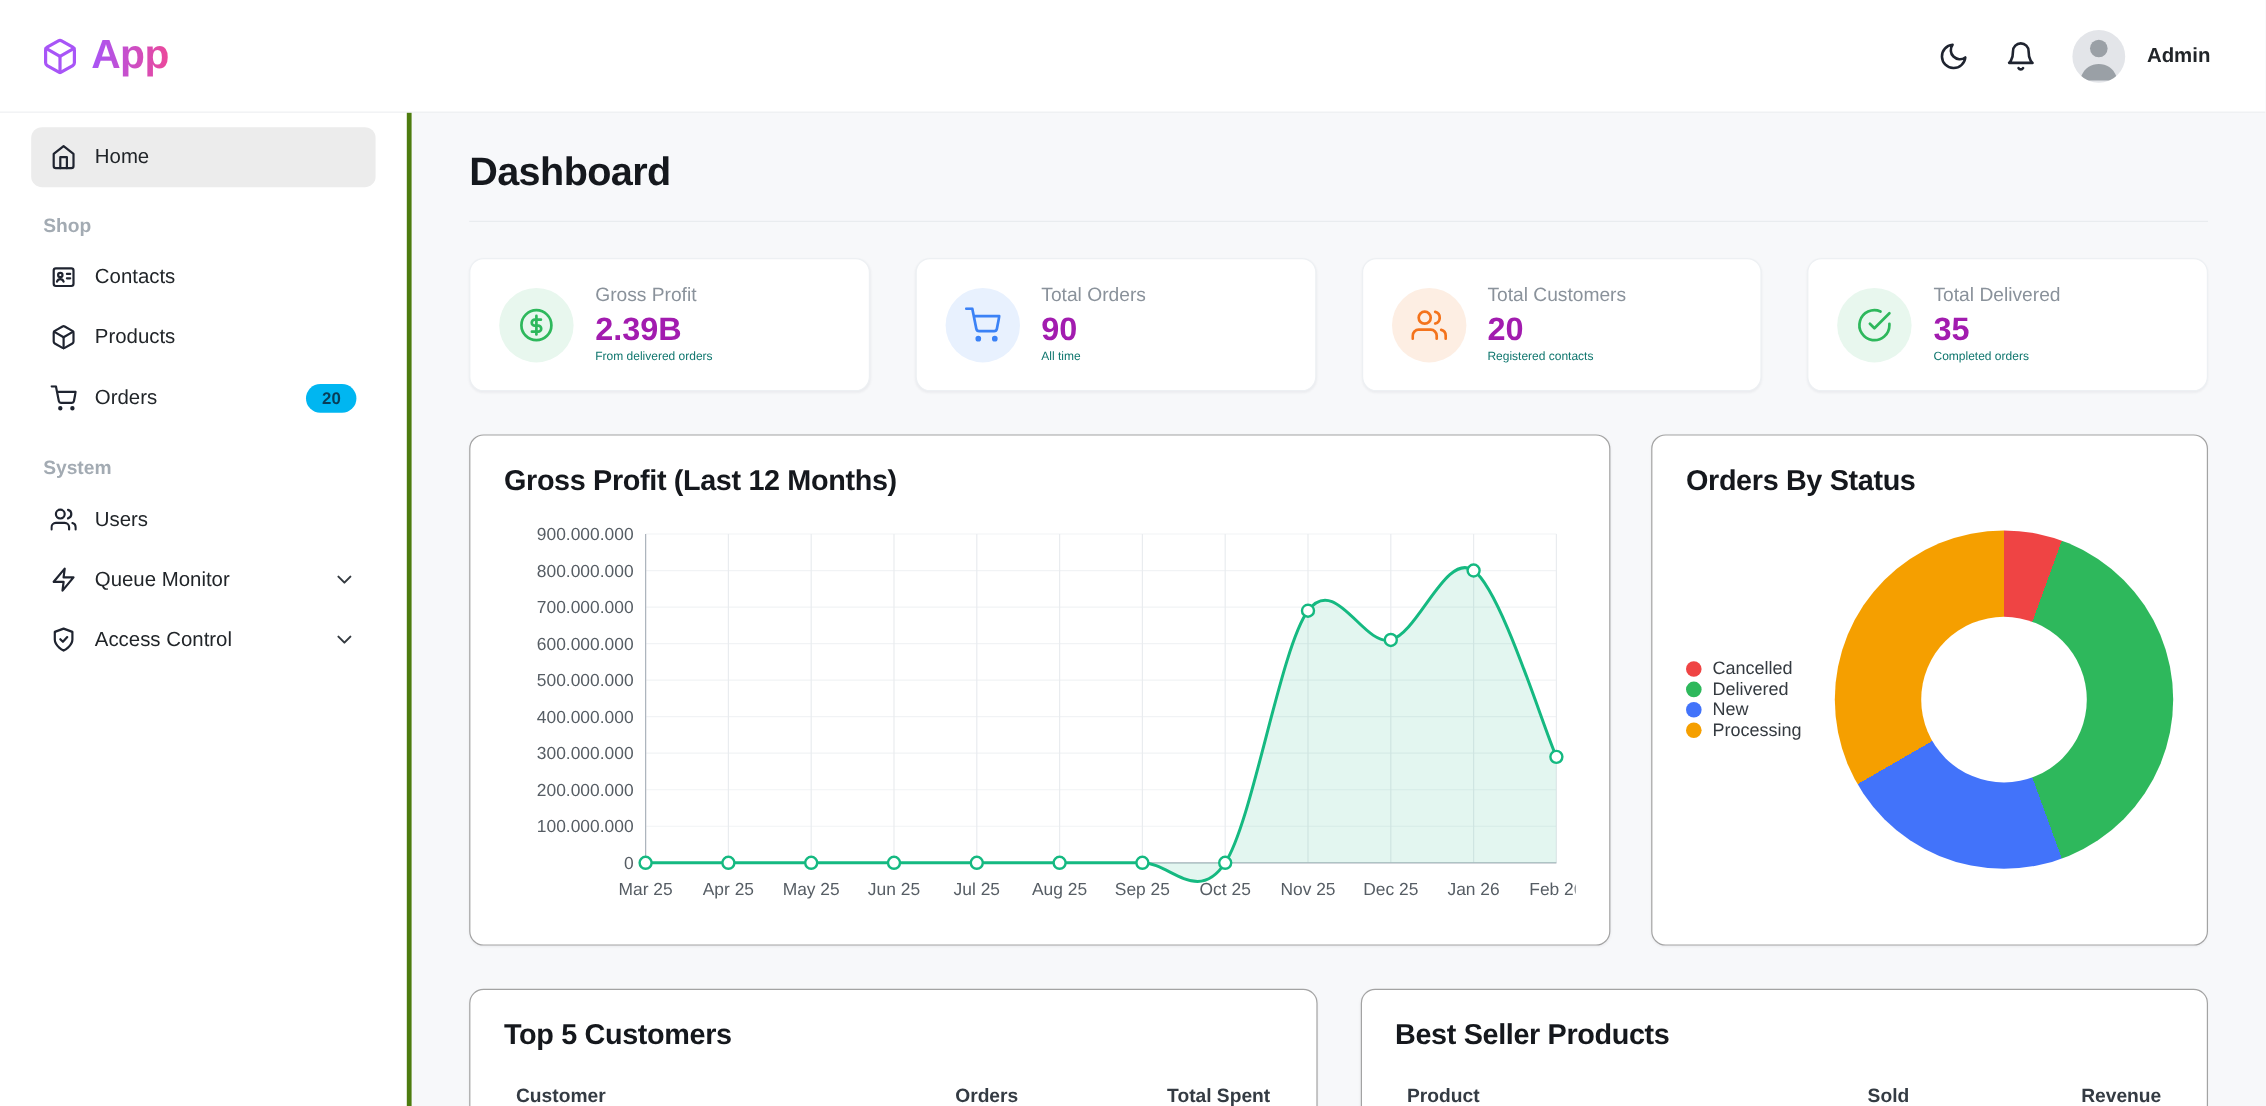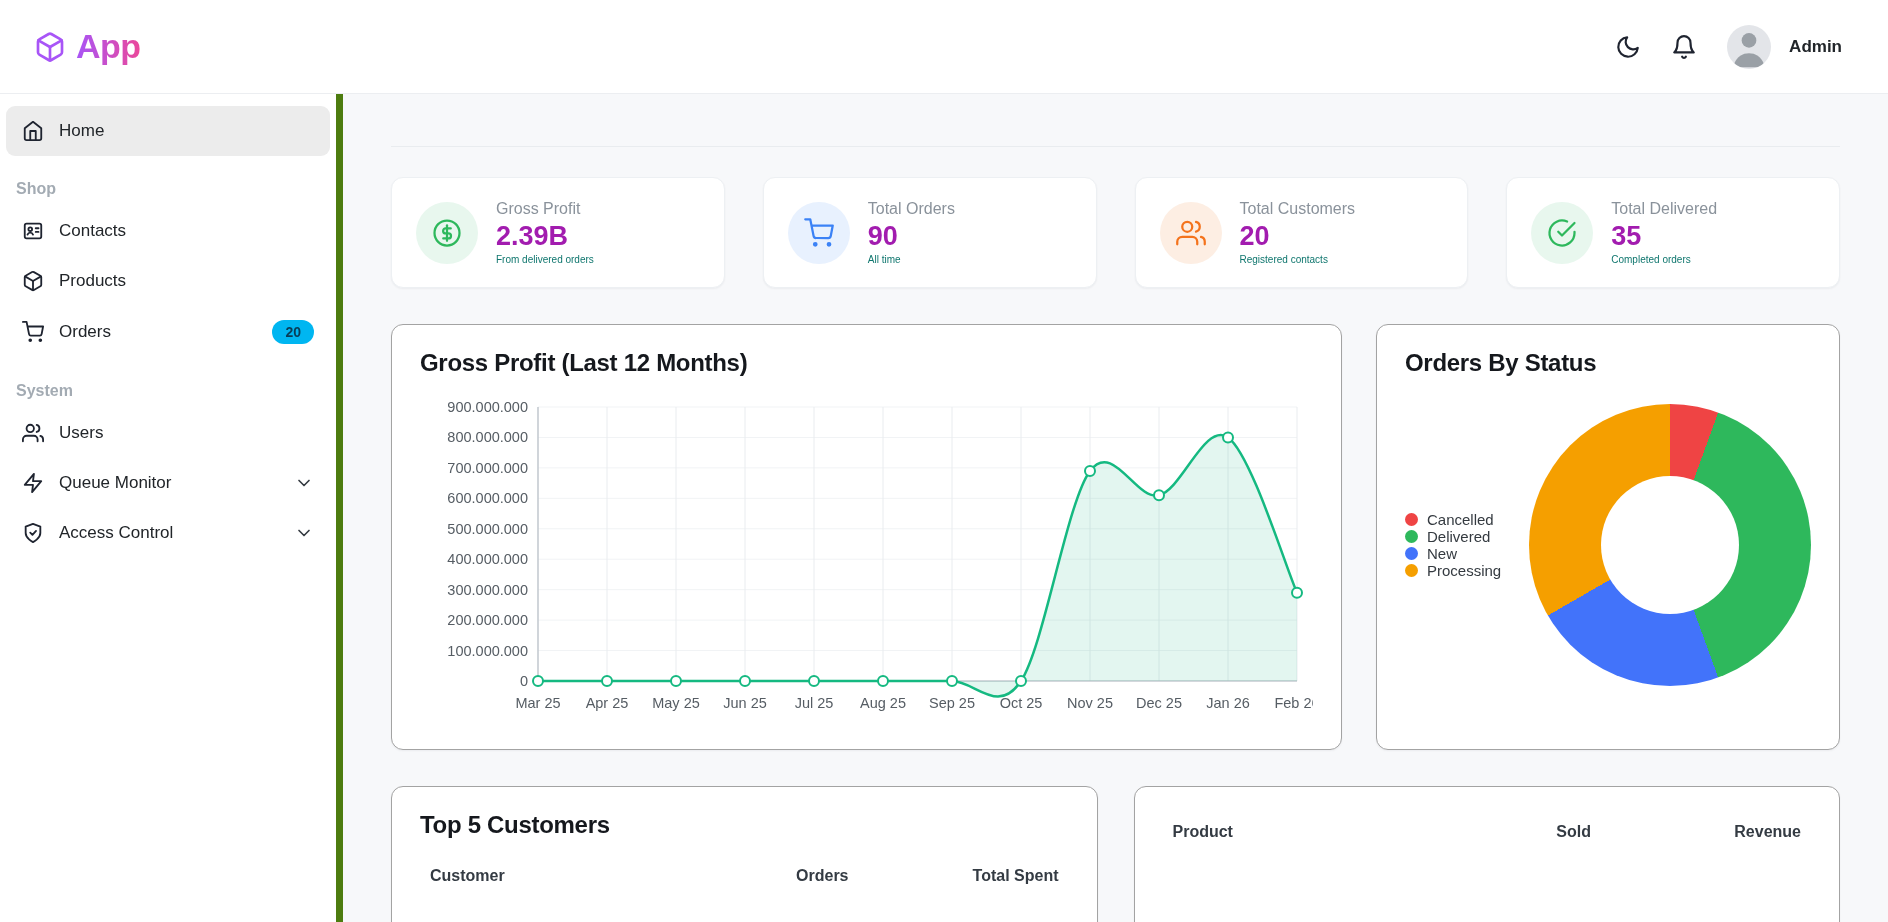--- a/index.html
+++ b/index.html
@@ -16,21 +16,21 @@
   .logo-text { font-size:34px; font-weight:bold; letter-spacing:-0.5px;
     background:linear-gradient(90deg,#a855f7,#ec4899);
     -webkit-background-clip:text; background-clip:text; color:transparent; }
   .header-right { display:flex; align-items:center; gap:30px; }
   .hicon { width:26px; height:26px; color:#1f2430; cursor:pointer; }
   .avatar { width:44px; height:44px; border-radius:50%; background:#e3e5e9;
     display:flex; align-items:center; justify-content:center; overflow:hidden; cursor:pointer; }
   .user-name { font-size:17px; font-weight:bold; margin-left:-12px; }
 
   
-  .sidebar { background:#fff; border-right:7px solid #4d7c0f; padding:12px 6px; overflow:hidden; }
+  .sidebar { background:#fff; border-right:4px solid #4d7c0f; padding:12px 26px; overflow:hidden; }
   .nav-item { display:flex; align-items:center; gap:15px; padding:14px 16px; border-radius:9px;
     font-size:17px; color:#212529; cursor:pointer; }
   .nav-item.active { background:#ececec; }
   .nav-icon { width:22px; height:22px; color:#1f2430; flex:none; }
   .chev { width:20px; height:20px; color:#343a40; margin-left:auto; }
   .section-title { color:#a3abb3; font-weight:bold; font-size:16px; margin:24px 10px 8px; }
   .badge-pill { margin-left:auto; background:#00b6f1; color:#083d57; font-size:14px; font-weight:bold;
     padding:4px 13px; border-radius:999px; }
 
   
@@ -165,20 +165,21 @@
           <polyline points="9 11.6 11.4 14 15.3 9.7"></polyline>
         </svg>
       <span>Access Control</span>
       <svg class="chev" viewBox="0 0 24 24" fill="none" stroke="currentColor" stroke-width="2" stroke-linecap="round" stroke-linejoin="round">
           <polyline points="6 9 12 15 18 9"></polyline>
         </svg>
     </div>
   </div>
 
   <div class="main">
+    <div class="page-title">Dashboard</div>
     <div class="divider"></div>
 
     <div class="stats">
       <div class="stat-card">
         <div class="stat-ic" style="background:#e8f7ee; color:#2eb85c;">
           <svg viewBox="0 0 24 24" fill="none" stroke="currentColor" stroke-width="1.8" stroke-linecap="round" stroke-linejoin="round">
               <circle cx="12" cy="12" r="10"></circle>
               <path d="M12 5.8v12.4"></path>
               <path d="M15 8.3h-4.1a2 2 0 0 0 0 4h2.3a2 2 0 0 1 0 4H9"></path>
             </svg>
@@ -328,20 +329,21 @@
     <div class="bottom">
       <div class="panel">
         <div class="panel-title">Top 5 Customers</div>
         <div class="thead">
           <span>Customer</span>
           <span class="th-right">Orders</span>
           <span class="th-right">Total Spent</span>
         </div>
       </div>
       <div class="panel">
+        <div class="panel-title">Best Seller Products</div>
         <div class="thead">
           <span>Product</span>
           <span class="th-right">Sold</span>
           <span class="th-right">Revenue</span>
         </div>
       </div>
     </div>
   </div>
 </div>
 

